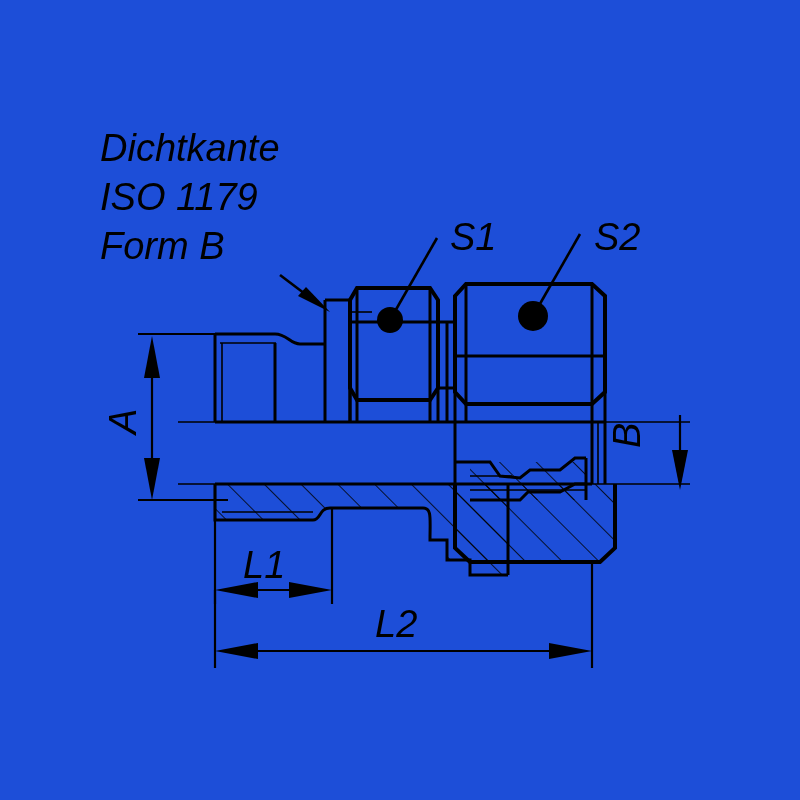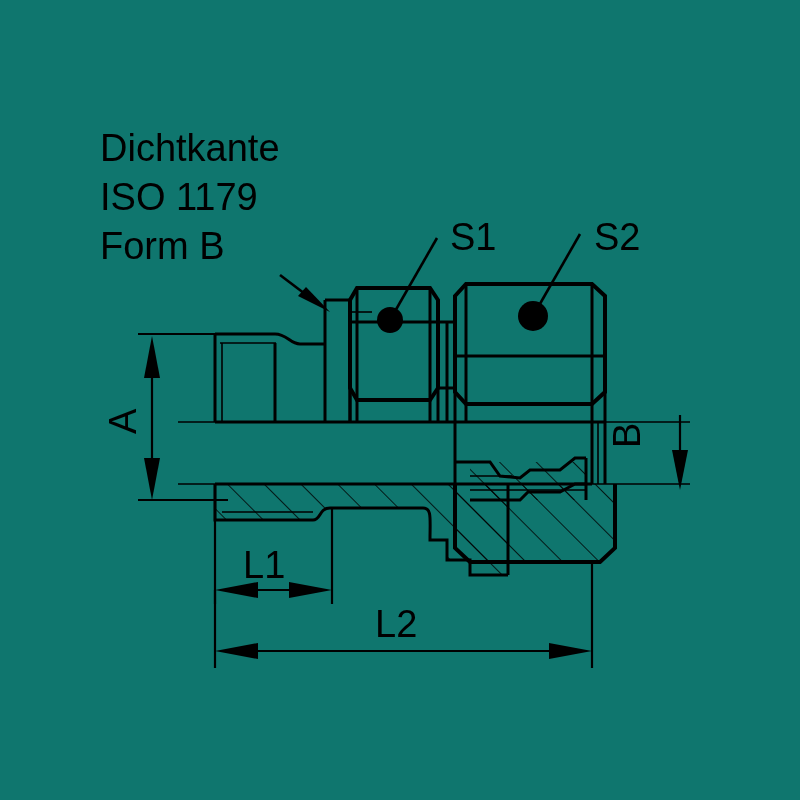--- a/index.html
+++ b/index.html
@@ -10,21 +10,22 @@
   body {
     width: 800px;
     height: 800px;
     font-family: "Liberation Sans", sans-serif;
     overflow: hidden;
   }
   #drawing-root {
     position: relative;
     width: 800px;
     height: 800px;
-    background: #0f766e;
+    background: #1d4ed8;
+    font-style: italic;
   }
   svg#technical-drawing {
     display: block;
     width: 800px;
     height: 800px;
   }
   .outline {
     fill: none;
     stroke: #000000;
     stroke-width: 4;

